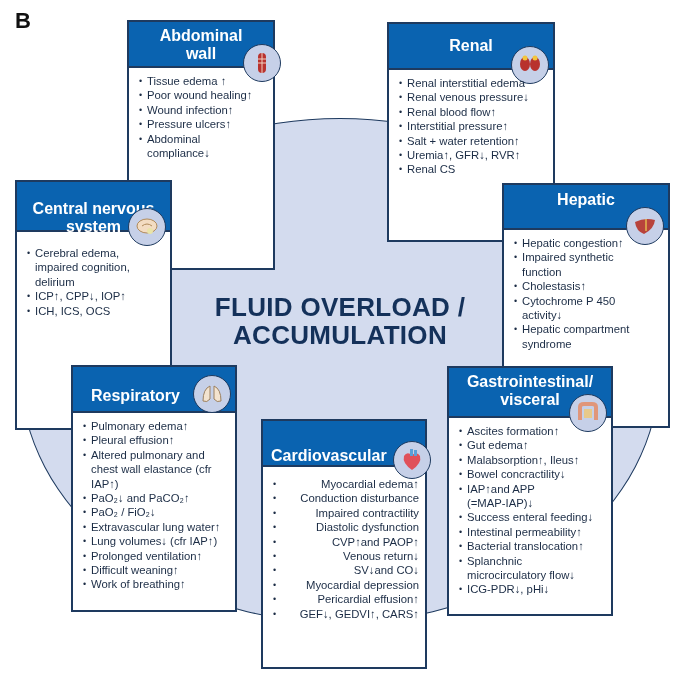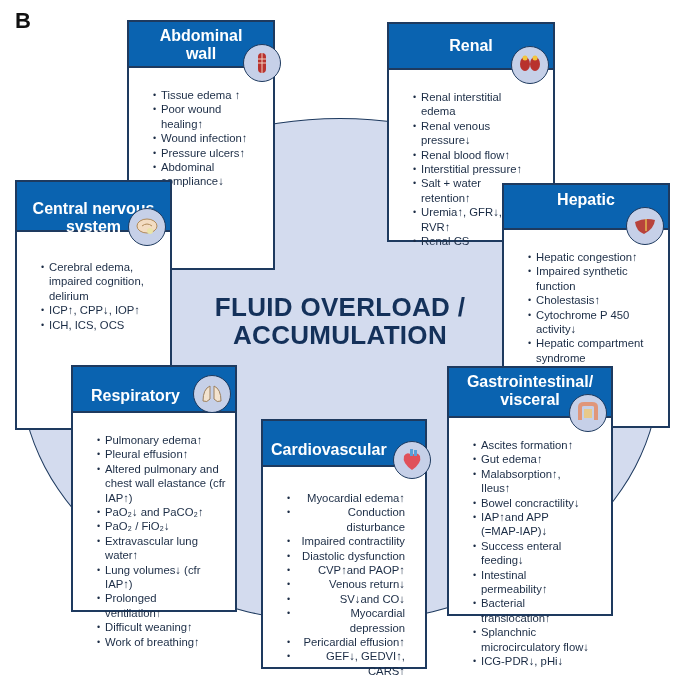--- a/index.html
+++ b/index.html
@@ -8,21 +8,21 @@
   .panel-letter { position: absolute; left: 15px; top: 8px; font-size: 22px; font-weight: bold; color: #111; }
   .blob { position: absolute; left: 20px; top: 118px; width: 640px; height: 505px;
           background: #d3dbee; border: 1.5px solid #1e3a5f; border-radius: 50%; box-sizing: border-box; }
   .box { position: absolute; background: #ffffff; border: 2px solid #1e3a5f; box-sizing: border-box; }
   .hdr { background: #0a63b0; color: #ffffff; font-weight: bold; font-size: 16px; text-align: center;
          line-height: 18px; position: relative; box-sizing: border-box; border-bottom: 2px solid #1e3a5f; }
   .hdr .t { display: block; }
   .ico { position: absolute; width: 38px; height: 38px; border-radius: 50%; background: #c6d0e8;
          border: 1.5px solid #1e3a5f; box-sizing: border-box; display: flex; align-items: center; justify-content: center; }
   .ico svg { width: 26px; height: 26px; }
-  ul { list-style: none; margin: 14px; padding: 6px 6px 6px 10px; }
+  ul { list-style: none; margin: 0; padding: 6px 6px 6px 10px; }
   li { font-size: 11.3px; color: #1b2c45; line-height: 14.4px; padding-left: 8px; position: relative; }
   li::before { content: "•"; position: absolute; left: 0; top: 0; font-size: 9px; }
   .center-title { position: absolute; left: 190px; top: 293px; width: 300px; text-align: center;
                   color: #14315a; font-weight: bold; font-size: 26px; line-height: 28px; letter-spacing: 0.3px; }
 </style>
 </head>
 <body>
 
 <div class="panel-letter">B</div>
 <div class="blob"></div>
@@ -133,21 +133,21 @@
     <li>PaO₂ / FiO₂↓</li>
     <li>Extravascular lung water↑</li>
     <li>Lung volumes↓ (cfr IAP↑)</li>
     <li>Prolonged ventilation↑</li>
     <li>Difficult weaning↑</li>
     <li>Work of breathing↑</li>
   </ul>
 </div>
 
 <div class="box" style="left:261px;top:419px;width:166px;height:250px;">
-  <div class="hdr" style="height:46px;padding-top:20px;">
+  <div class="hdr" style="height:46px;padding-top:26px;">
     <span class="t" style="text-align:left;padding-left:8px;">Cardiovascular</span>
     <span class="ico" style="right:-6px;top:20px;">
       <svg viewBox="0 0 26 26">
           <path d="M13 23 Q3 16 5 9 Q8 4 13 8 Q18 4 21 9 Q23 16 13 23 Z" fill="#e0515a"></path>
           <rect x="11" y="2" width="3" height="7" fill="#5aa0d8"></rect>
           <rect x="15" y="3" width="3" height="6" fill="#5aa0d8"></rect>
         </svg>
     </span>
   </div>
   <ul style="padding-top:10px;text-align:right;">

